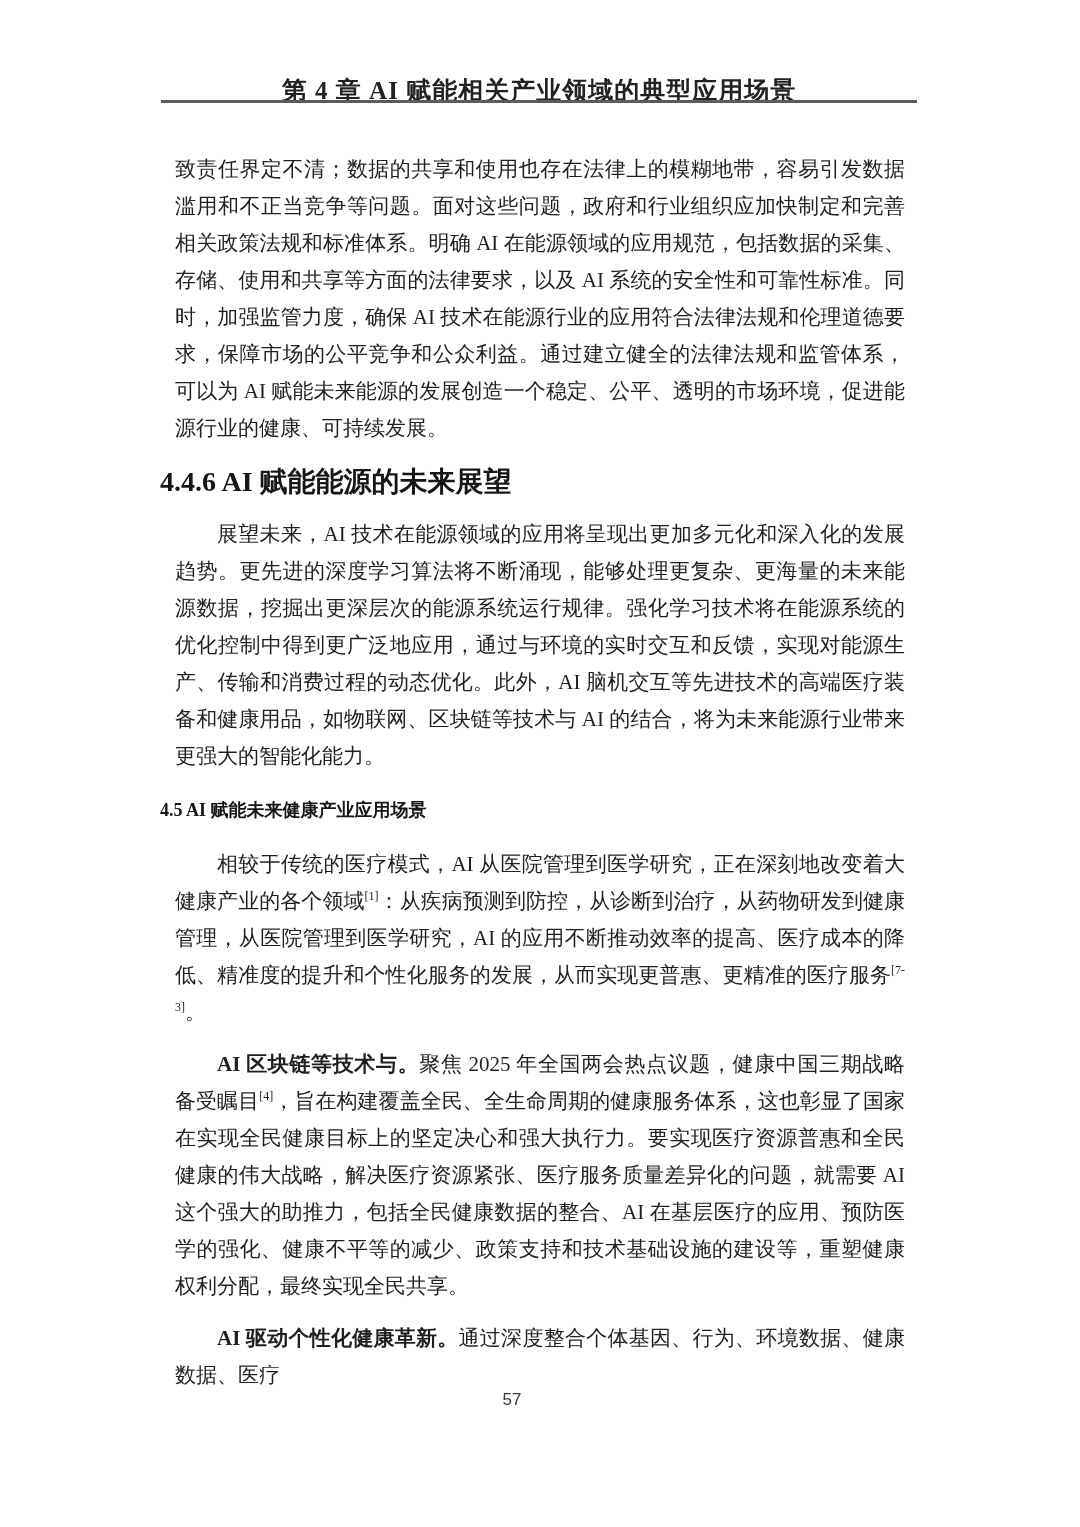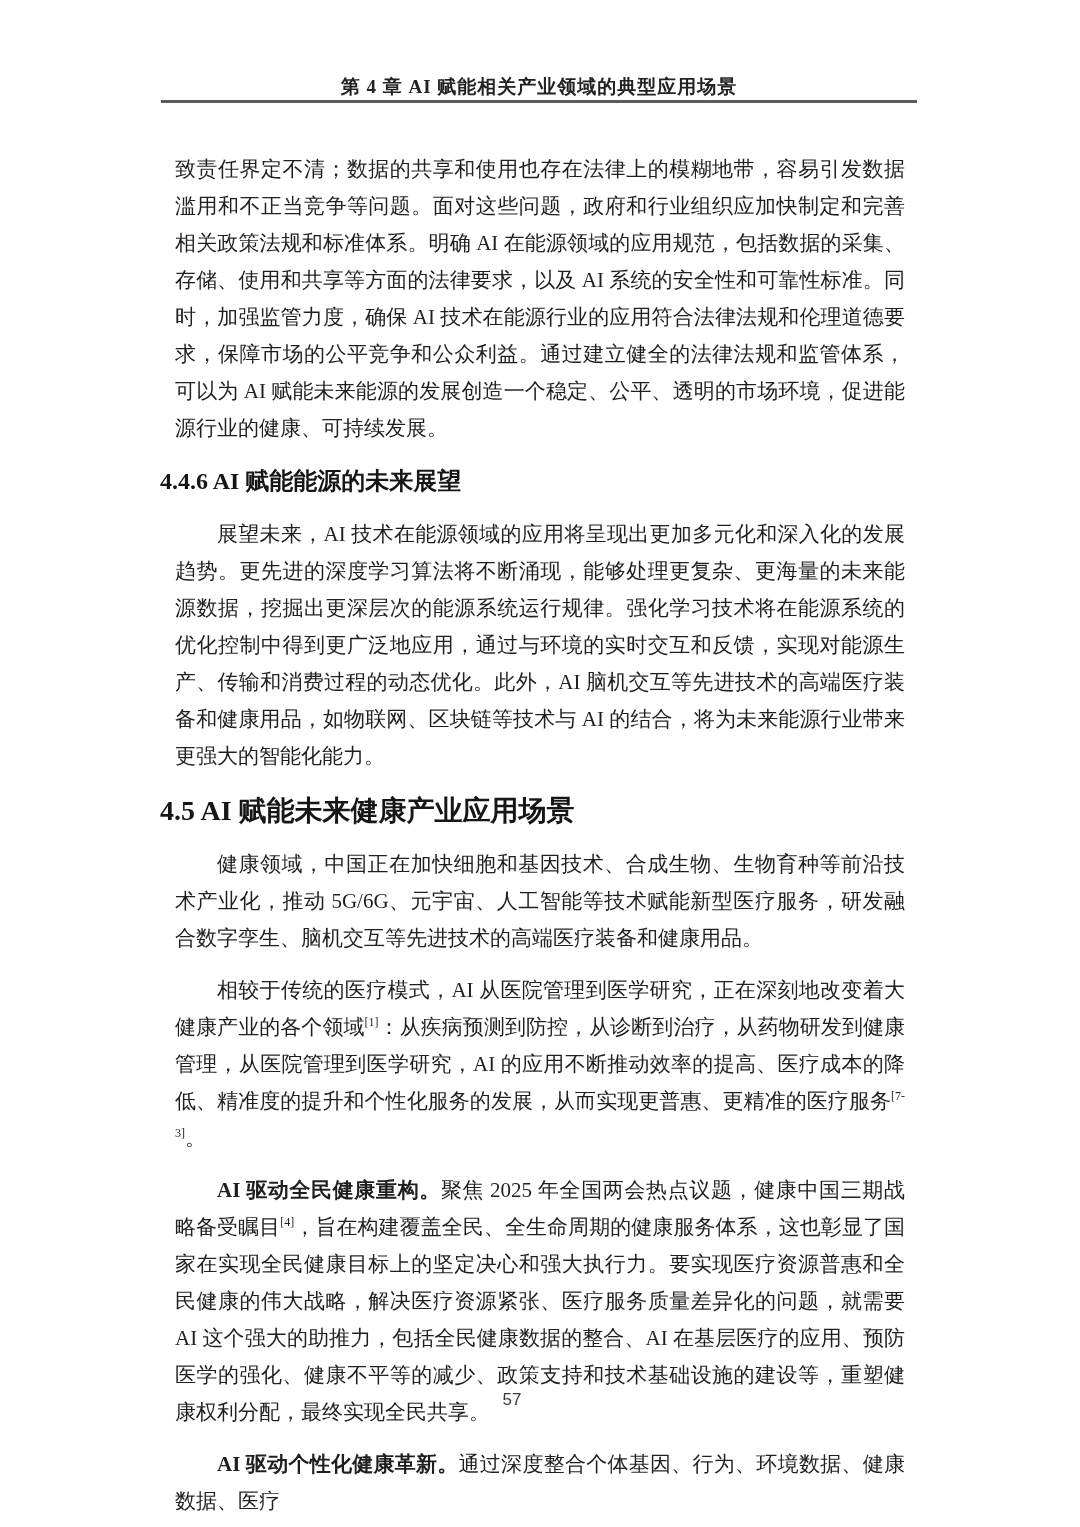--- a/index.html
+++ b/index.html
@@ -17,21 +17,21 @@
     color: #1f1f1f;
     overflow: hidden;
   }
   
   .running-head {
     position: absolute;
     top: 74px;
     left: 160px;
     width: 758px;
     text-align: center;
-    font-size: 19px;
+    font-size: 25px;
     font-weight: 700;
     letter-spacing: 1px;
     color: #222222;
     white-space: nowrap;
   }
   .header-rule {
     position: absolute;
     top: 100px;
     left: 161px;
     width: 756px;
@@ -61,25 +61,25 @@
     font-size: 12px;
     line-height: 0;
     vertical-align: 8px;
   }
   .doc-body h2, .doc-body h3 {
     margin: 0;
     font-weight: 700;
     color: #161616;
   }
   .doc-body h3.heading {
-    font-size: 24px;
+    font-size: 28px;
     line-height: 39px;
   }
   .doc-body h2.heading {
-    font-size: 28px;
+    font-size: 18px;
     line-height: 41px;
   }
   
   .page-number {
     position: absolute;
     top: 1390px;
     left: 0;
     width: 1024px;
     text-align: center;
     font-size: 17px;
@@ -111,22 +111,21 @@
 
   <div class="running-head">第 4 章  AI 赋能相关产业领域的典型应用场景</div>
 
   <div class="header-rule"></div>
 
   <main class="doc-body">
       <p class="para"><span>致责任界定不清；数据的共享和使用也存在法律上的模糊地带，容易引发数据滥用和不正当竞争等问题。面对这些问题，政府和行业组织应加快制定和完善相关政策法规和标准体系。明确 AI 在能源领域的应用规范，包括数据的采集、存储、使用和共享等方面的法律要求，以及 AI 系统的安全性和可靠性标准。同时，加强监管力度，确保 AI 技术在能源行业的应用符合法律法规和伦理道德要求，保障市场的公平竞争和公众利益。通过建立健全的法律法规和监管体系，可以为 AI 赋能未来能源的发展创造一个稳定、公平、透明的市场环境，促进能源行业的健康、可持续发展。</span></p>
       <h3 class="heading level-3"><span class="bold">4.4.6 AI 赋能能源的未来展望</span></h3>
       <p class="para indent"><span>展望未来，AI 技术在能源领域的应用将呈现出更加多元化和深入化的发展趋势。更先进的深度学习算法将不断涌现，能够处理更复杂、更海量的未来能源数据，挖掘出更深层次的能源系统运行规律。强化学习技术将在能源系统的优化控制中得到更广泛地应用，通过与环境的实时交互和反馈，实现对能源生产、传输和消费过程的动态优化。此外，AI 脑机交互等先进技术的高端医疗装备和健康用品，如物联网、区块链等技术与 AI 的结合，将为未来能源行业带来更强大的智能化能力。</span></p>
       <h2 class="heading level-2"><span class="bold">4.5 AI 赋能未来健康产业应用场景</span></h2>
-      <p class="para indent"><span>健康领域，中国正在加快细胞和基因技术、合成生物、生物育种等前沿技术产业化，推动 5G/6G、元宇宙、人工智能等技术赋能新型医疗服务，研发融合数字孪生、脑机交互等先进技术的高端医疗装备和健康用品。</span></p>
       <p class="para indent"><span>相较于传统的医疗模式，AI 从医院管理到医学研究，正在深刻地改变着大健康产业的各个领域</span><sup>[1]</sup><span>：从疾病预测到防控，从诊断到治疗，从药物研发到健康管理，从医院管理到医学研究，AI 的应用不断推动效率的提高、医疗成本的降低、精准度的提升和个性化服务的发展，从而实现更普惠、更精准的医疗服务</span><sup>[7-3]</sup><span>。</span></p>
-      <p class="para indent"><span class="bold">AI 驱动全民健康重构。</span><span>聚焦 2025 年全国两会热点议题，健康中国三期战略备受瞩目</span><sup>[4]</sup><span>，旨在构建覆盖全民、全生命周期的健康服务体系，这也彰显了国家在实现全民健康目标上的坚定决心和强大执行力。要实现医疗资源普惠和全民健康的伟大战略，解决医疗资源紧张、医疗服务质量差异化的问题，就需要 AI 这个强大的助推力，包括全民健康数据的整合、AI 在基层医疗的应用、预防医学的强化、健康不平等的减少、政策支持和技术基础设施的建设等，重塑健康权利分配，最终实现全民共享。</span></p>
+      <p class="para indent"><span class="bold">AI 区块链等技术与。</span><span>聚焦 2025 年全国两会热点议题，健康中国三期战略备受瞩目</span><sup>[4]</sup><span>，旨在构建覆盖全民、全生命周期的健康服务体系，这也彰显了国家在实现全民健康目标上的坚定决心和强大执行力。要实现医疗资源普惠和全民健康的伟大战略，解决医疗资源紧张、医疗服务质量差异化的问题，就需要 AI 这个强大的助推力，包括全民健康数据的整合、AI 在基层医疗的应用、预防医学的强化、健康不平等的减少、政策支持和技术基础设施的建设等，重塑健康权利分配，最终实现全民共享。</span></p>
       <p class="para indent"><span class="bold">AI 驱动个性化健康革新。</span><span>通过深度整合个体基因、行为、环境数据、健康数据、医疗</span></p>
     </main>
 
   <div class="page-number">57</div>
 
 
 </div>
 
 </body></html>

